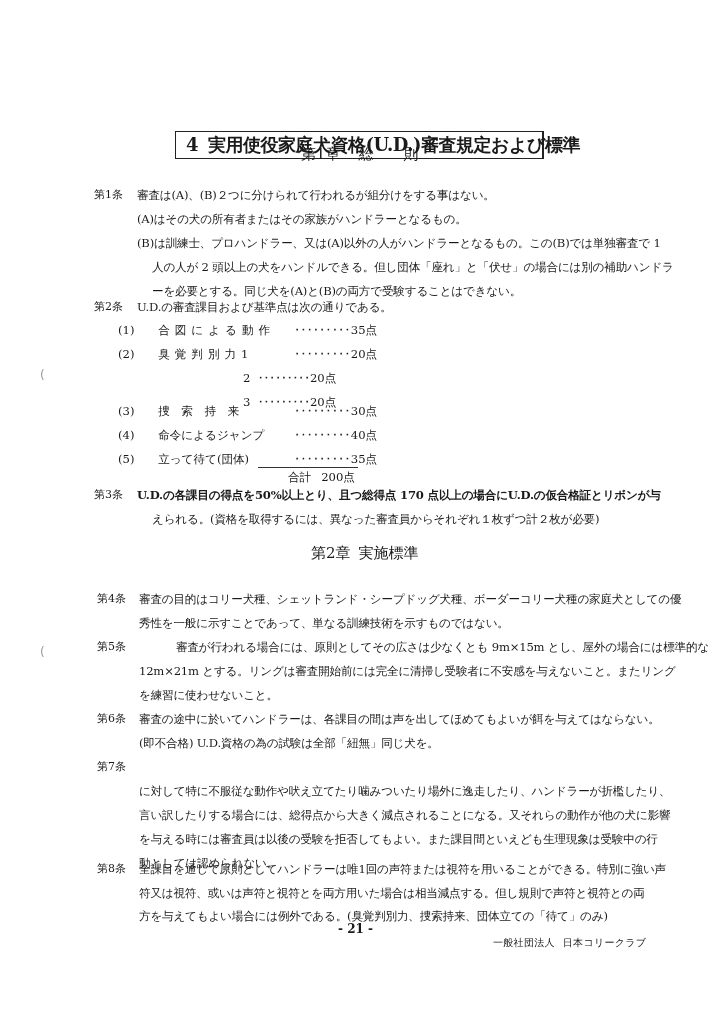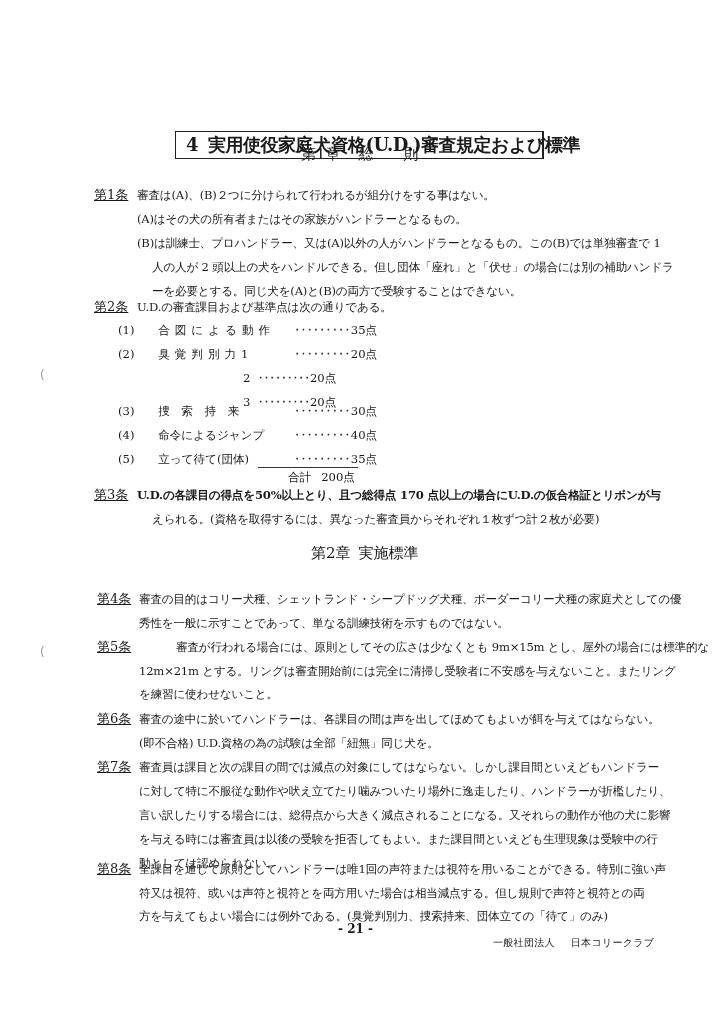--- a/index.html
+++ b/index.html
@@ -21,34 +21,34 @@
   }
   .ch1 { left: 301px; top: 145px; }
   .ch1 .w { margin-left: 18px; }
   .ch2 { left: 311px; top: 544px; }
   .ch2 .w { margin-left: 8px; }
 
   .line {
     position: absolute; font-size: 11.6px; white-space: nowrap; line-height: 16px;
     letter-spacing: -0.2px;
   }
-  .art-label { position: absolute; font-size: 13px; line-height: 16px; white-space: nowrap; text-decoration: underline; }
+  .art-label { position: absolute; font-size: 11px; line-height: 16px; white-space: nowrap; }
 
   .item { position: absolute; left: 118px; font-size: 11.6px; line-height: 16px; white-space: nowrap; }
   .item .name { display: inline-block; width: 136px; letter-spacing: 5px; margin-left: 20px; }
   .item .name.tight { letter-spacing: 0px; }
   .item .dots { letter-spacing: 0.5px; }
   .sub { position: absolute; left: 243px; font-size: 11.6px; line-height: 16px; white-space: nowrap; }
   .sum-rule { position: absolute; left: 258px; top: 459px; width: 100px; height: 1px; background: #333; }
   .total { position: absolute; left: 272px; top: 462px; font-size: 11.6px; line-height: 16px; white-space: nowrap; margin-left: 16px; }
   .total .v { margin-left: 10px; }
 
   .page-num { position: absolute; left: 338px; top: 916px; font-size: 12px; font-weight: bold; }
   .footer { position: absolute; left: 493px; top: 932px; font-size: 10px; font-family: "DejaVu Sans", sans-serif; letter-spacing: 0.3px; white-space: nowrap; }
-  .footer .b { margin-left: 16px; }
+  .footer .b { margin-left: 8px; }
 
   .mark { position: absolute; color: #999; font-size: 12px; font-family: "DejaVu Sans", sans-serif; }
 </style>
 </head>
 <body>
 
 <div class="page">
 
   <div class="title-box">
     <span class="num">4</span><span>実用使役家庭犬資格(U.D.)審査規定および標準</span>
@@ -108,28 +108,27 @@
     <span>第2章</span><span class="w">実施標準</span>
   </div>
 
   <div class="art-label" style="left:97px;top:591px;">第4条</div>
   <div class="line" style="left:139px;top:591px;">審査の目的はコリー犬種、シェットランド・シープドッグ犬種、ボーダーコリー犬種の家庭犬としての優</div>
   <div class="line" style="left:139px;top:615px;">秀性を一般に示すことであって、単なる訓練技術を示すものではない。</div>
 
   <div class="art-label" style="left:97px;top:639px;">第5条</div>
   <div class="line" style="left:128px;top:639px;margin-left:48px;">審査が行われる場合には、原則としてその広さは少なくとも 9m×15m とし、屋外の場合には標準的な</div>
   <div class="line" style="left:139px;top:663px;">12m×21m とする。リングは審査開始前には完全に清掃し受験者に不安感を与えないこと。またリング</div>
-  <div class="line" style="left:139px;top:687px;font-family:Liberation Mono, monospace;">を練習に使わせないこと。</div>
+  <div class="line" style="left:139px;top:687px;">を練習に使わせないこと。</div>
 
   <div class="art-label" style="left:97px;top:711px;">第6条</div>
   <div class="line" style="left:139px;top:711px;">審査の途中に於いてハンドラーは、各課目の間は声を出してほめてもよいが餌を与えてはならない。</div>
   <div class="line" style="left:139px;top:735px;">(即不合格)  U.D.資格の為の試験は全部「紐無」同じ犬を。</div>
 
   <div class="art-label" style="left:97px;top:759px;">第7条</div>
-  <div class="line" style="left:139px;top:759px;">審査員は課目と次の課目の間では減点の対象にしてはならない。しかし課目間といえどもハンドラー</div>
   <div class="line" style="left:139px;top:783px;">に対して特に不服従な動作や吠え立てたり噛みついたり場外に逸走したり、ハンドラーが折檻したり、</div>
   <div class="line" style="left:139px;top:807px;">言い訳したりする場合には、総得点から大きく減点されることになる。又それらの動作が他の犬に影響</div>
   <div class="line" style="left:139px;top:831px;">を与える時には審査員は以後の受験を拒否してもよい。また課目間といえども生理現象は受験中の行</div>
   <div class="line" style="left:139px;top:855px;">動としては認められない。</div>
 
   <div class="art-label" style="left: 97px; top: 861px;">第8条</div>
   <div class="line" style="left: 139px; top: 861px;">全課目を通じて原則としてハンドラーは唯1回の声符または視符を用いることができる。特別に強い声</div>
   <div class="line" style="left: 139px; top: 885px;">符又は視符、或いは声符と視符とを両方用いた場合は相当減点する。但し規則で声符と視符との両</div>
 
   <div class="page-num" style="top: 922px;">- 21 -</div>

